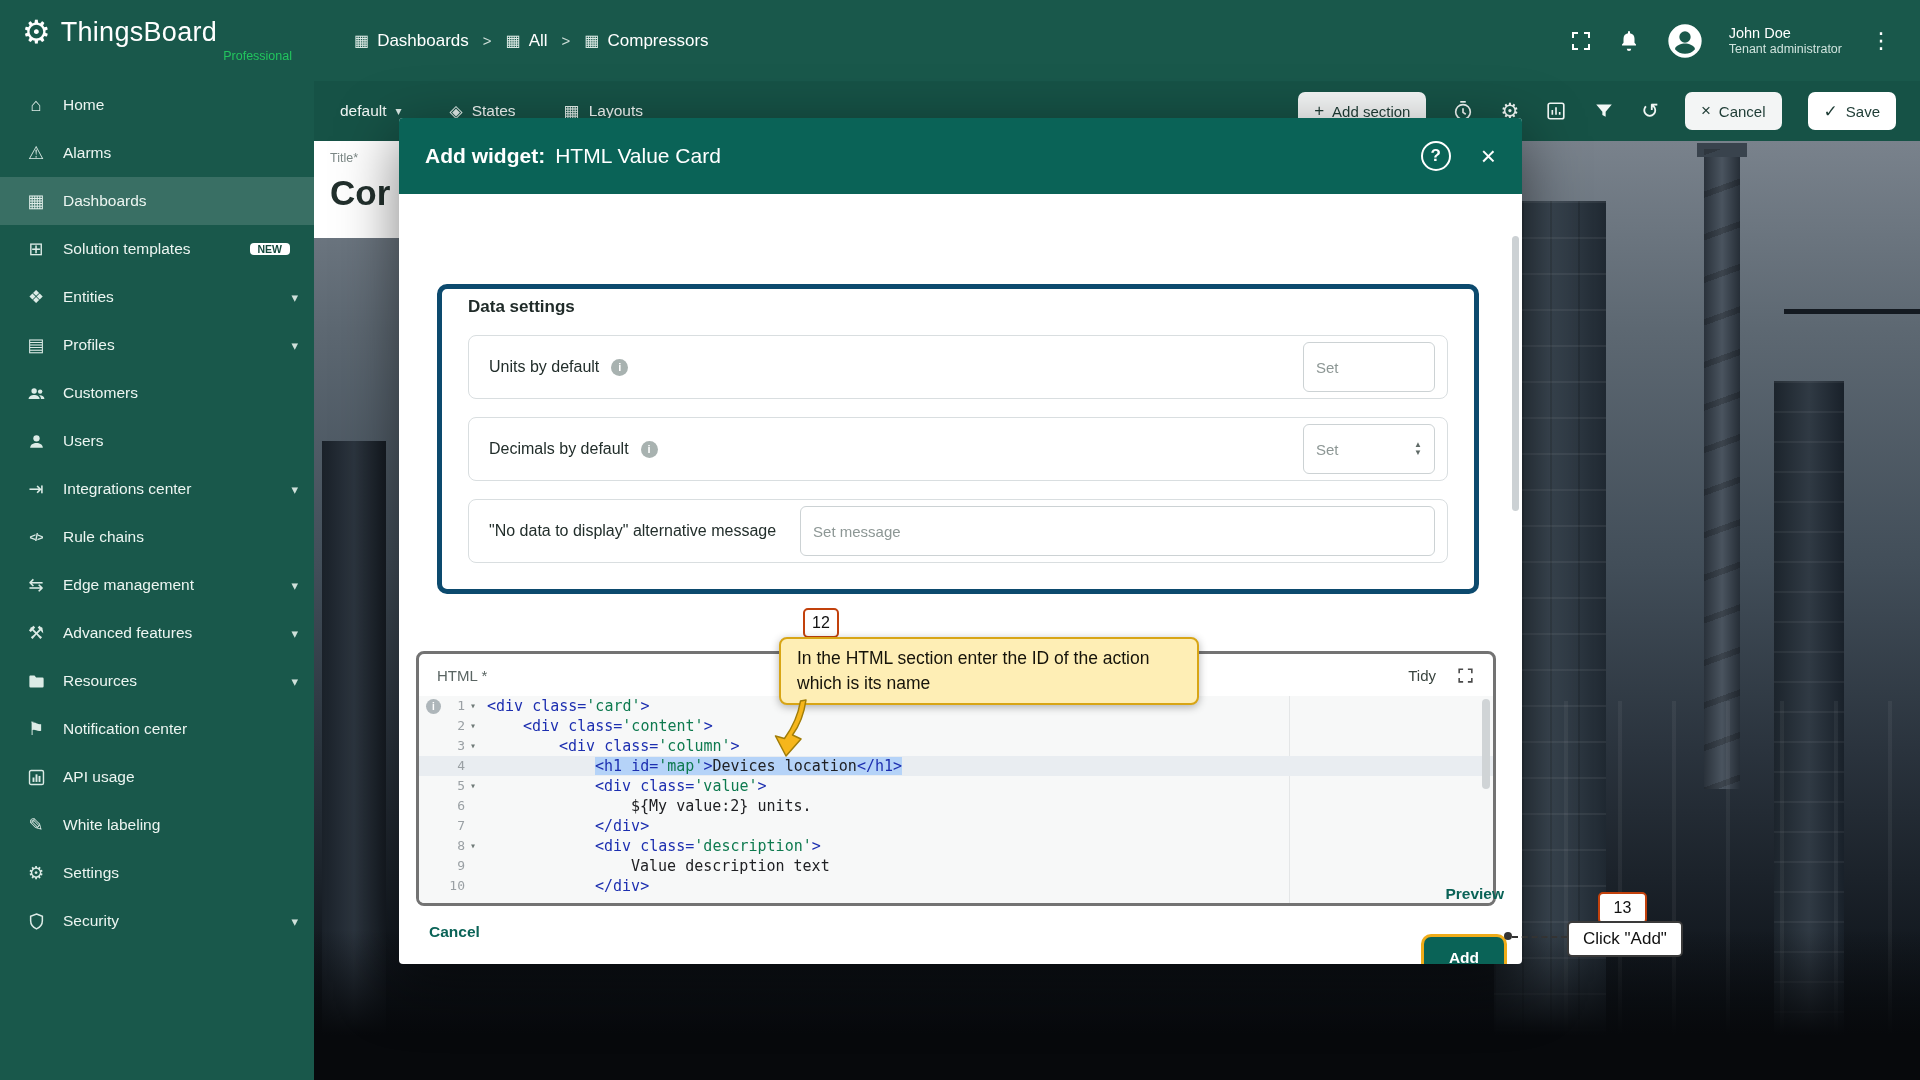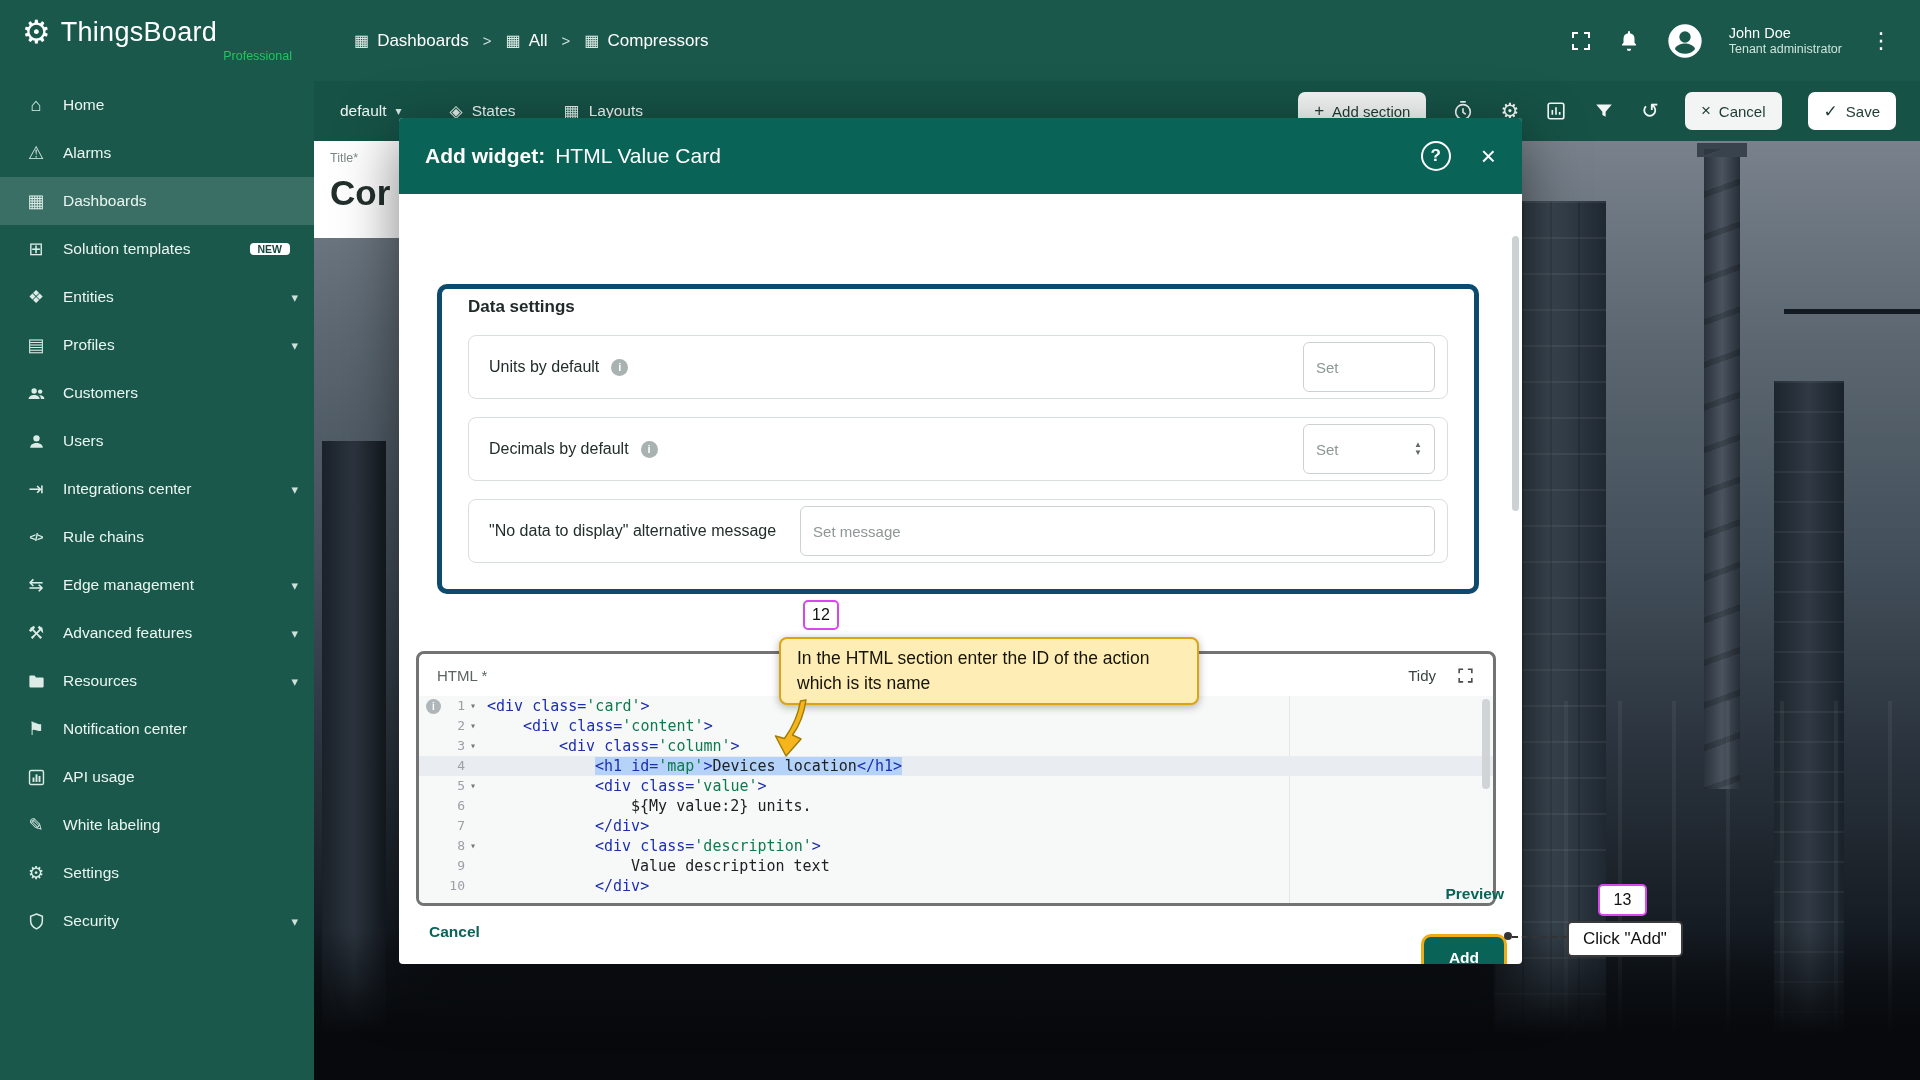--- a/index.html
+++ b/index.html
@@ -150,22 +150,22 @@
   .modal-footer { position:absolute; left:0; right:0; bottom:0; height:64px; display:flex;
                   align-items:center; padding:0 18px 0 30px; }
   .link-btn { color:#0a6357; font-size:15.5px; font-weight:600; cursor:pointer; }
   .mf-right { margin-left:auto; display:flex; align-items:flex-end; gap:34px;flex-direction:column; }
   .add-btn { width:80px; height:42px; background:#0a6357; color:#fff; border:none; border-radius:7px;
              font-size:15.5px; font-weight:600; cursor:pointer; box-shadow:0 0 0 3px #efac19;
              font-family:"Liberation Sans", sans-serif; }
   .modal-scroll { position:absolute; right:3px; top:118px; width:7px; height:275px; background:#ccd1d4; border-radius:4px; }
 
   
-  .anno-num { position:absolute; background:#fff; border:2px solid #d946ef; border-radius:5px; color:#111;
-              font-size:16px; display:flex; align-items:center; justify-content:center; z-index:30; }
+  .anno-num { position:absolute; background:#fff; border:2px solid #c2410c; border-radius:5px; color:#111;
+              font-size:16px; display:flex; align-items:center; justify-content:center; z-index:30;margin-top:8px; }
   #num12 { left:803px; top:600px; width:36px; height:30px; }
   #note12 { position:absolute; left:779px; top:637px; width:420px; background:#feeeb5;
             border:2px solid #d8a515; border-radius:8px; padding:7px 16px; font-size:17.5px; line-height:25px;
             color:#15130a; z-index:30; box-shadow:0 2px 8px rgba(0,0,0,.3); }
   .anno-arrow { position:absolute; left:772px; top:699px; z-index:31; }
   #num13 { left:1598px; top:884px; width:49px; height:32px; }
   #label13 { position:absolute; left:1567px; top:921px; padding:6px 14px; background:#fff;
              border:2px solid #3a3a3a; border-radius:5px; font-size:17px; color:#111; z-index:30; white-space:nowrap; }
   .dash-line { position:absolute; left:1512px; top:936px; width:55px; border-top:2px dashed #333; z-index:30; }
   .dash-dot { position:absolute; left:1504px; top:932px; width:8px; height:8px; background:#333; border-radius:50%; z-index:30; }

